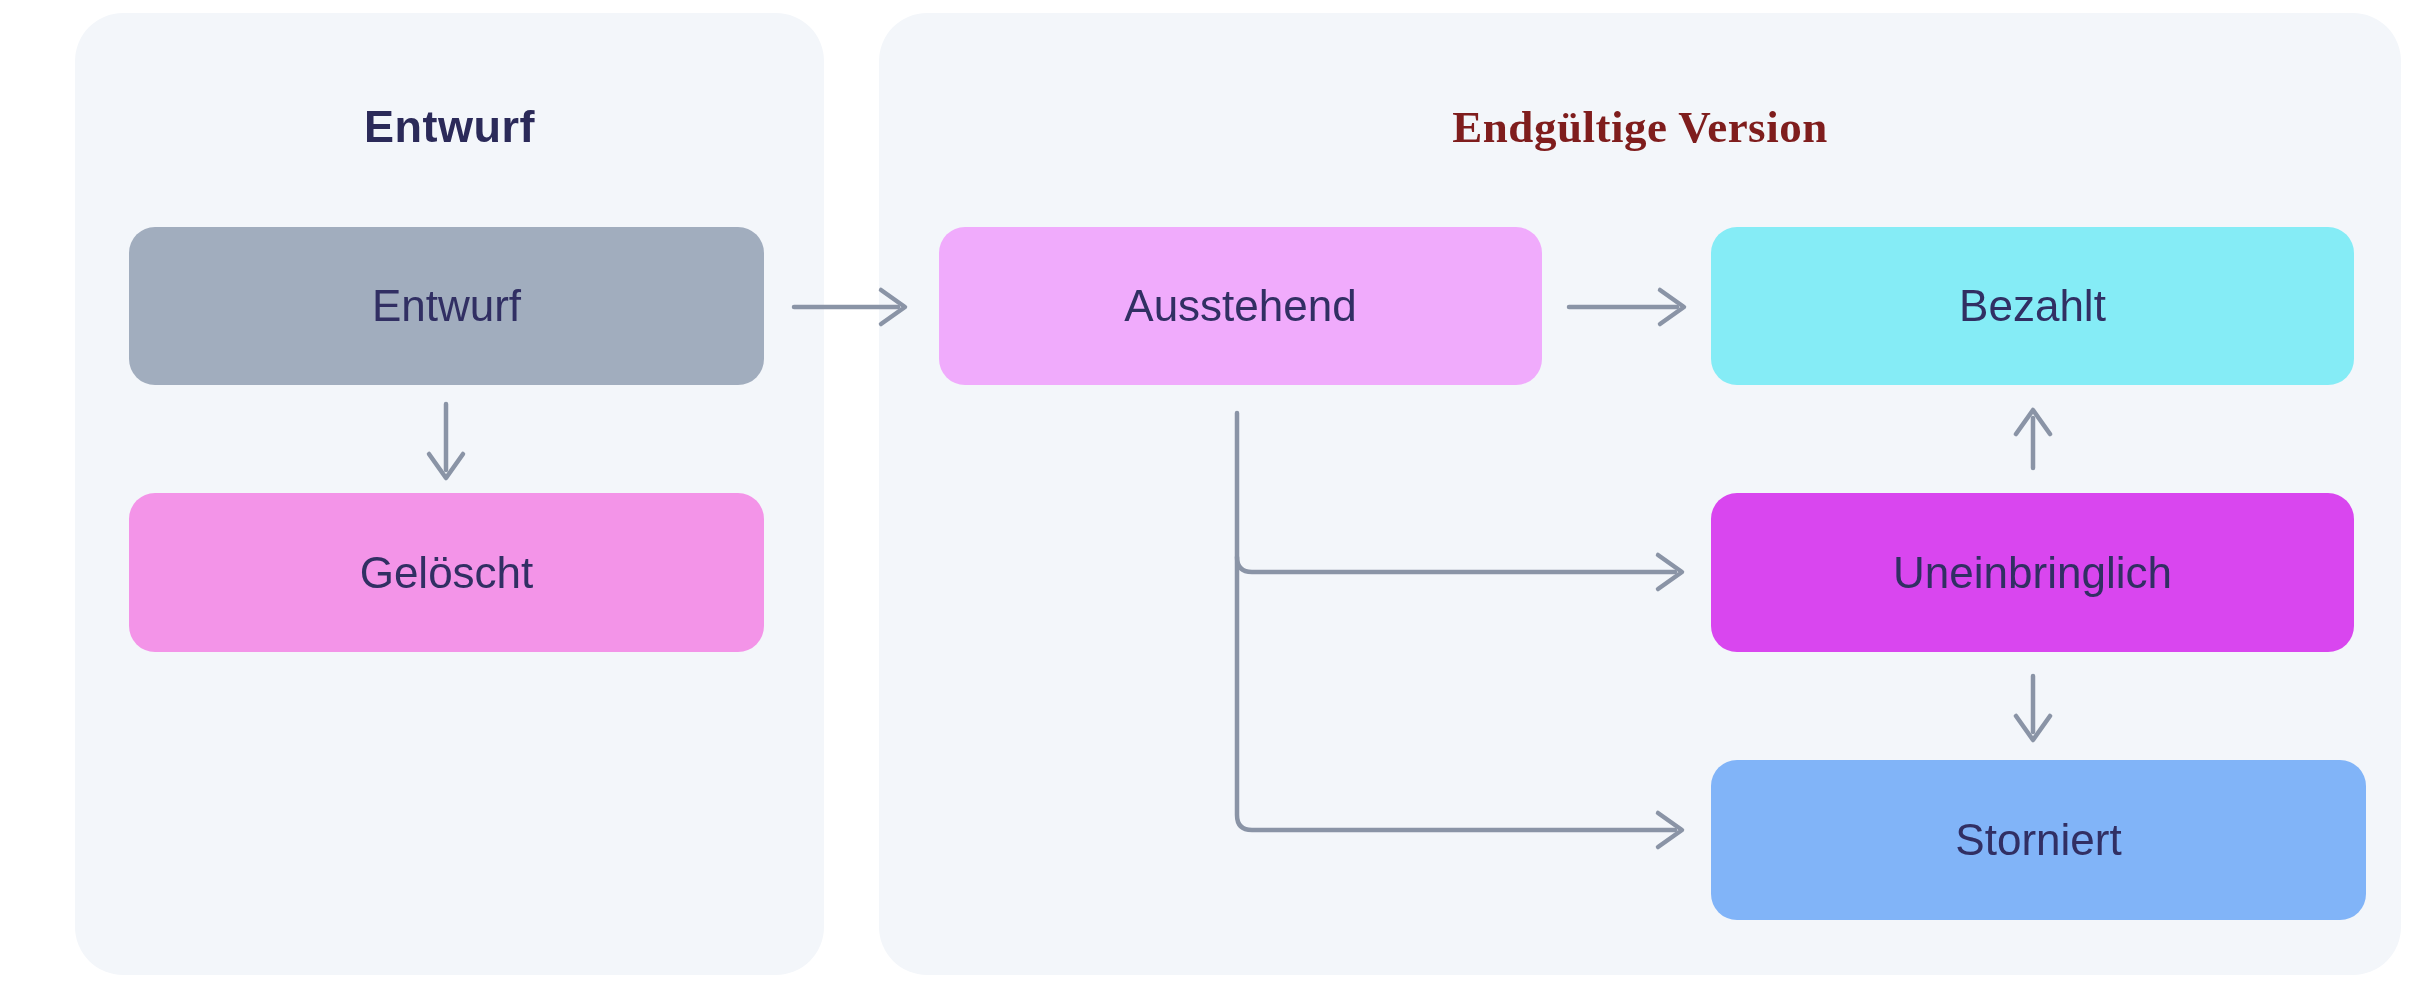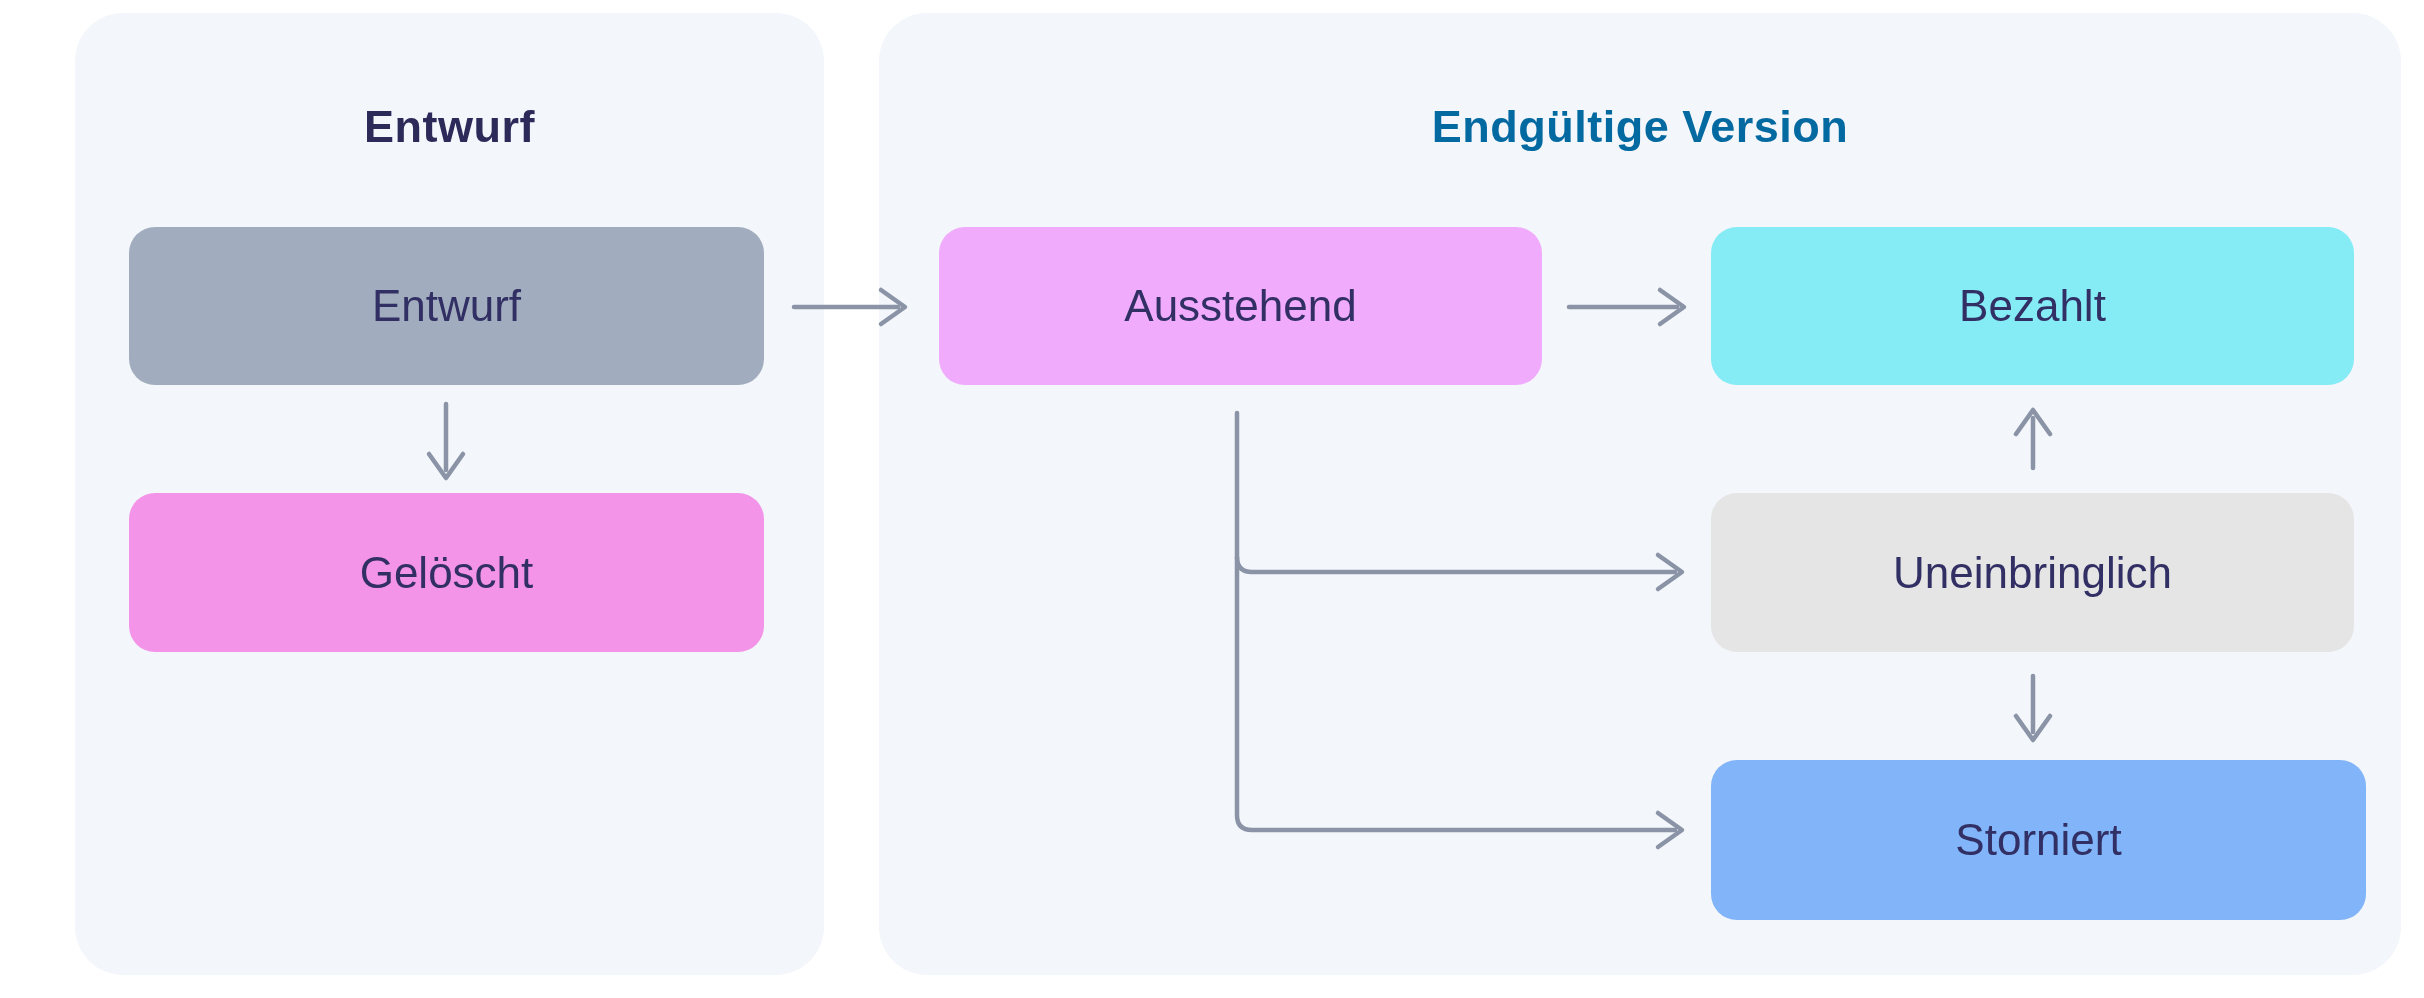--- a/index.html
+++ b/index.html
@@ -58,21 +58,21 @@
 </head>
 <body>
 
 <div id="canvas">
 
   <div class="panel" style="left: 51px; width: 749px; background-color: rgb(243, 246, 250);">
     <div class="panel-title" style="color: rgb(43, 42, 89);">Entwurf</div>
   </div>
 
   <div class="panel" style="left: 855px; width: 1522px; background-color: rgb(243, 246, 250);">
-    <div class="panel-title" style="color: #0369a1;">Endgültige Version</div>
+    <div class="panel-title" style="color: #7f1d1d; font-family: Liberation Serif, serif;">Endgültige Version</div>
   </div>
 
   <svg id="edges" viewBox="0 0 2424 998">
     <g class="stroke-root" style="stroke: rgb(138, 148, 166);">
 
       <g>
         <path d="M422 404 L422 470"></path>
         <path d="M405 454 L422 478 L439 454"></path>
       </g>
 
@@ -118,21 +118,21 @@
   </div>
 
   <div class="node" style="left: 915px; top: 227px; width: 603px; height: 158px; background-color: #f0abfc; color: rgb(49, 47, 99);">
     <span>Ausstehend</span>
   </div>
 
   <div class="node" style="left: 1687px; top: 227px; width: 643px; height: 158px; background-color: rgb(133, 236, 246); color: rgb(49, 47, 99); align-items: center;">
     <span>Bezahlt</span>
   </div>
 
-  <div class="node" style="left: 1687px; top: 493px; width: 643px; height: 159px; background-color: #e5e5e5; color: rgb(49, 47, 99);">
+  <div class="node" style="left: 1687px; top: 493px; width: 643px; height: 159px; background-color: #d946ef; color: rgb(49, 47, 99);">
     <span>Uneinbringlich</span>
   </div>
 
   <div class="node" style="left: 1687px; top: 760px; width: 655px; height: 160px; background-color: rgb(129, 180, 248); color: rgb(49, 47, 99);">
     <span>Storniert</span>
   </div>
 
 </div>
 
 </body></html>

